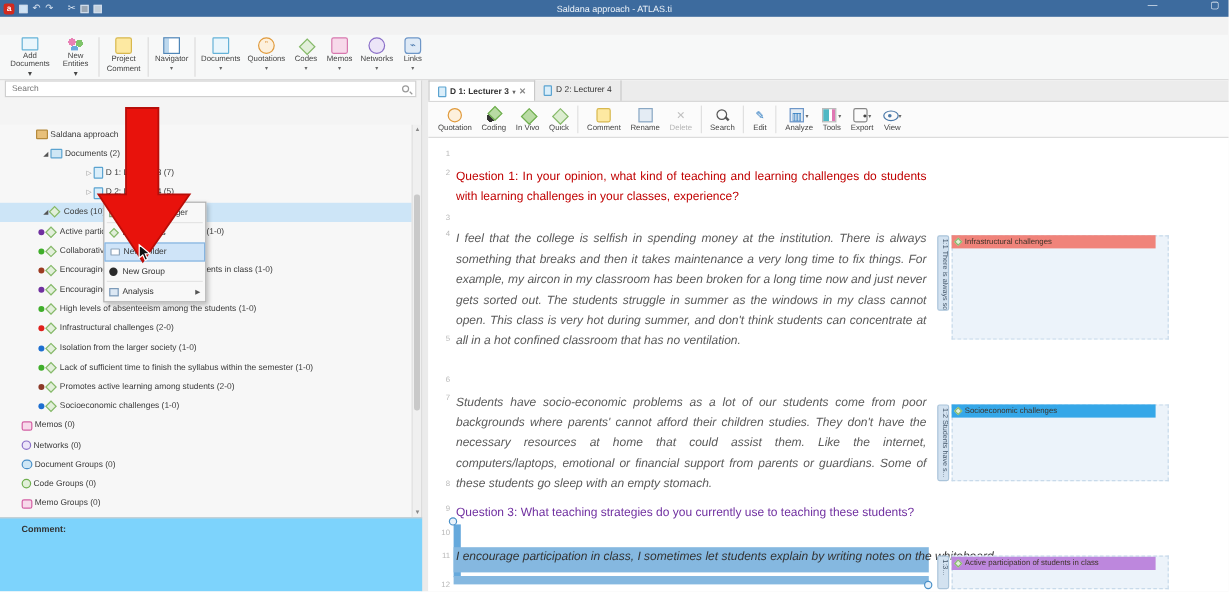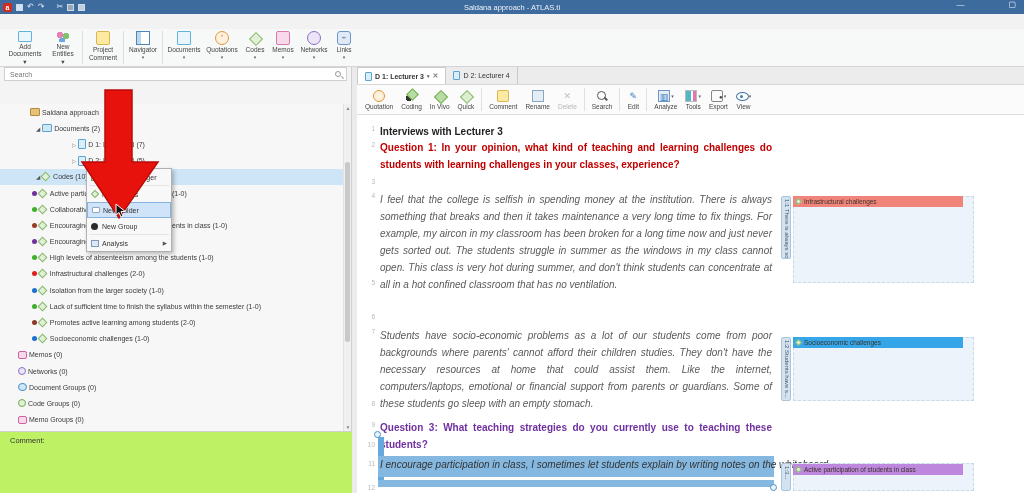--- a/index.html
+++ b/index.html
@@ -62,21 +62,21 @@
   .ti-doc { width:8px; height:10px; background:#daeefa; border:1px solid #5ba3d0; border-radius:1px; }
   .ti-dia { width:7px; height:7px; background:#e2efda; border:1px solid #86b96a; transform:rotate(45deg); }
   .cdot { width:5px; height:5px; border-radius:50%; }
   .ti-memo { width:9px; height:8px; background:#f7d9ea; border:1px solid #d460a4; border-radius:2px; }
   .ti-net { width:8px; height:8px; background:#ece5f8; border:1px solid #8a6fc8; border-radius:50%; }
   .ti-dgrp { width:9px; height:8px; background:#cfe7f5; border:1px solid #4a90c8; border-radius:4px; }
   .ti-cgrp { width:8px; height:8px; background:#e2efda; border:1px solid #6faf4f; border-radius:50%; }
   .treescroll { position:absolute; right:0; top:37px; width:8px; bottom:62px; background:#f0f0f0; border-left:1px solid #e2e2e2; }
   .treescroll .thumb { position:absolute; left:1px; width:5px; top:58px; height:180px; background:#c9c9c9; border-radius:2px; }
   .treescroll .arr { position:absolute; left:0; width:8px; font-size:5px; color:#888; text-align:center; }
-  .comment { position:absolute; left:0; bottom:0; width:352px; height:62px; background:#bef264; border-top:1px solid #cfcfcf; padding:4px 10px; font-size:7.5px; font-weight:normal; color:#333; }
+  .comment { position:absolute; left:0; bottom:0; width:352px; height:62px; background:#7dd3fc; border-top:1px solid #cfcfcf; padding:4px 18px; font-size:7.5px; font-weight:bold; color:#333; }
 
   
   .splitter { position:absolute; left:352px; top:67px; width:5px; height:426px; background:#ebebeb; }
 
   
   .docpane { position:absolute; left:357px; top:67px; width:667px; height:426px; background:#fff; }
   .dtabbar { position:absolute; left:0; top:0; width:667px; height:18px; background:#ececec; border-bottom:1px solid #d8d8d8; display:flex; }
   .dtab { display:flex; align-items:center; gap:3px; font-size:7px; padding:0 7px; border-right:1px solid #c9c9c9; color:#333; }
   .dtab.active { background:#fff; font-weight:bold; border:1px solid #c9c9c9; border-bottom:none; }
   .dtab .ti-doc { width:7px; height:9px; }
@@ -106,21 +106,21 @@
   .tic-view::after { content:""; position:absolute; left:4px; top:5px; width:3px; height:3px; background:#4a78a8; border-radius:50%; }
   .tsep { width:1px; background:#e0e0e0; margin:3px 3px; }
   .tcaret { font-size:5px; color:#666; margin-left:1px; }
   .tbtn-row { display:flex; align-items:center; }
 
   
   .doccontent { position:absolute; left:0; top:48px; width:667px; height:378px; background:#fff; overflow:hidden; }
   .lnum { position:absolute; left:4px; width:14px; text-align:right; font-size:6.5px; color:#b9b9b9; }
   .dline { position:absolute; left:23px; width:392px; font-size:10px; line-height:17px; text-align:justify; }
   .dtitle { font-weight:bold; color:#222; font-size:10px; }
-  .q { font-weight:bold; }
+  .q { font-weight:normal; }
   .answer { font-style:italic; }
   .selline { position:absolute; left:21px; top:341px; width:396px; height:21px; background:#85b8e0; }
   .selline .txt { position:absolute; left:2px; top:3px; width:392px; font-size:10px; font-style:italic; color:#333; white-space:nowrap; }
   .selstrip { position:absolute; left:21px; top:365px; width:396px; height:7px; background:#85b8e0; }
   .qbar { position:absolute; left:21px; top:322px; width:6px; height:44px; background:#66a9dc; }
   .qhandle { position:absolute; width:7px; height:7px; border:1.5px solid #4a90c8; border-radius:50%; background:#eaf3fb; }
 
   
   .mregion { position:absolute; left:436px; width:181px; background:#ecf3fa; border:1px dashed #c8daea; }
   .mtab { position:absolute; left:424px; width:10px; background:#d3e2f0; border:1px solid #aac4da; color:#45586b; font-size:6px; writing-mode:vertical-rl; text-orientation:mixed; padding-top:2px; overflow:hidden; white-space:nowrap; border-radius:2px; }
@@ -390,21 +390,20 @@
       <span class="lnum" style="top:77px">4</span>
       <span class="lnum" style="top:164px">5</span>
       <span class="lnum" style="top:198px">6</span>
       <span class="lnum" style="top:213px">7</span>
       <span class="lnum" style="top:285px">8</span>
       <span class="lnum" style="top:306px">9</span>
       <span class="lnum" style="top:326px">10</span>
       <span class="lnum" style="top:345px">11</span>
       <span class="lnum" style="top:369px">12</span>
 
-      <div class="dline dtitle" style="top:8px">Interviews with Lecturer 3</div>
       <div class="dline q" style="top: 24px; color: rgb(192, 0, 0);">Question 1: In your opinion, what kind of teaching and learning challenges do students with learning challenges in your classes, experience?</div>
       <div class="dline answer" style="top: 76px; color: rgb(90, 90, 90);">I feel that the college is selfish in spending money at the institution. There is always something that breaks and then it takes maintenance a very long time to fix things. For example, my aircon in my classroom has been broken for a long time now and just never gets sorted out. The students struggle in summer as the windows in my class cannot open. This class is very hot during summer, and don't think students can concentrate at all in a hot confined classroom that has no ventilation.</div>
       <div class="dline answer" style="top: 212px; color: rgb(90, 90, 90);">Students have socio-economic problems as a lot of our students come from poor backgrounds where parents' cannot afford  their children studies. They don't have the necessary resources at home that could assist them. Like the internet, computers/laptops, emotional or financial support from parents or guardians. Some of these students go sleep with an empty stomach.</div>
       <div class="dline q" style="top: 304px; color: rgb(112, 48, 160);">Question 3:  What teaching strategies do you currently use to teaching these students?</div>
 
       <div class="qbar"></div>
       <span class="qhandle" style="left:17px; top:316px"></span>
       <div class="selline">
         <span class="txt">I encourage participation in class, I sometimes let students explain by writing notes on the whiteboard.</span>
       </div>

